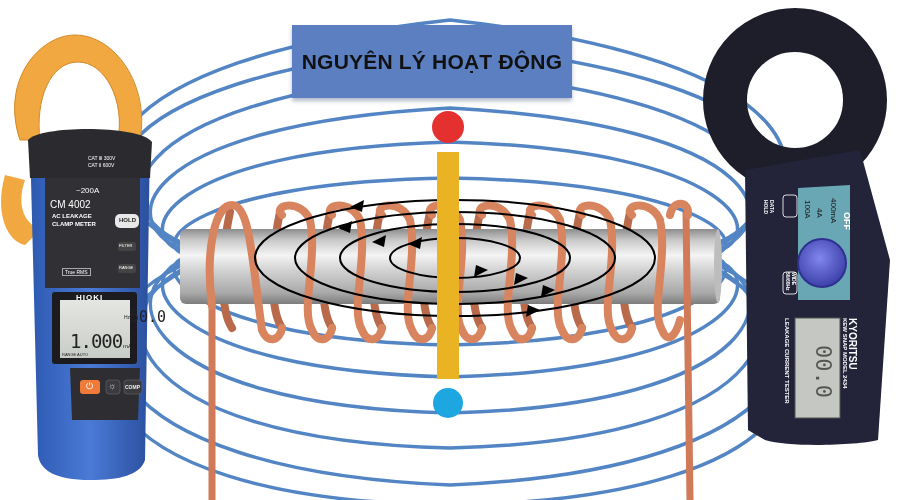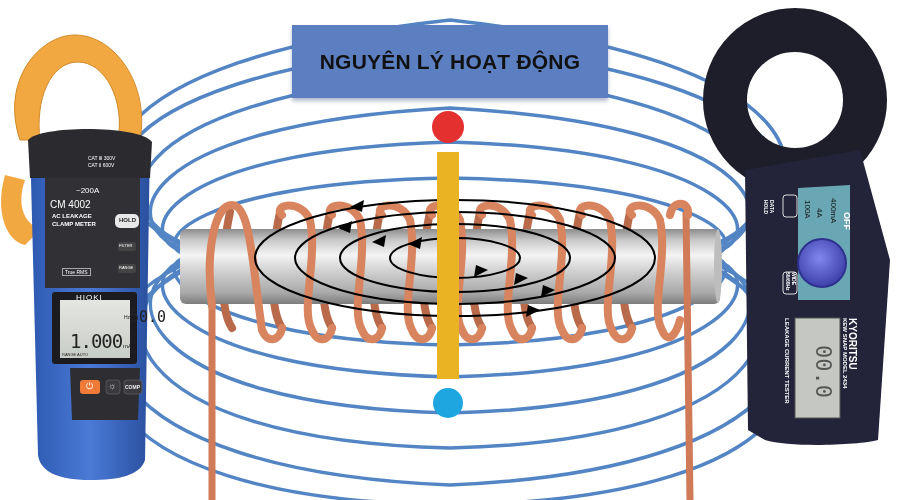--- a/index.html
+++ b/index.html
@@ -1,19 +1,19 @@
 <!DOCTYPE html>
 <html><head>
 <meta charset="utf-8">
 <style>
   html,body{margin:0;padding:0;background:#ffffff;}
   body{width:900px;height:500px;overflow:hidden;position:relative;font-family:"Liberation Sans",sans-serif;}
   .stage{position:absolute;left:0;top:0;width:900px;height:500px;}
   svg{position:absolute;left:0;top:0;}
-  .title-box{position:absolute;left:292px;top:25px;width:316px;height:73px;background:#5b7fc0;
+  .title-box{position:absolute;left:292px;top:25px;width:280px;height:73px;background:#5b7fc0;
     display:flex;flex-direction:column;align-items:center;justify-content:center;
     box-shadow:0 3px 4px rgba(40,60,110,0.35);}
   .title-line{font-family:"Liberation Sans",sans-serif;font-weight:bold;font-size:21px;color:#111;line-height:29px;letter-spacing:0.2px;white-space:nowrap;}
   .txt{position:absolute;font-family:"Liberation Sans",sans-serif;white-space:nowrap;}
 </style>
 </head>
 <body>
 
 <div class="stage">
 
@@ -158,21 +158,21 @@
 <div class="txt" style="left:76px;top:158px;font-size:8px;color:#fff;margin-top:28px;">~200A</div>
 <div class="txt" style="left:88px;top:155px;font-size:5px;color:#fff;">CAT Ⅲ 300V</div>
 <div class="txt" style="left:88px;top:162px;font-size:5px;color:#fff;">CAT Ⅱ 600V</div>
 <div class="txt" style="left:50px;top:199px;font-size:10px;font-weight:normal;color:#fff;">CM 4002</div>
 <div class="txt" style="left:52px;top:213px;font-size:6px;font-weight:bold;color:#fff;">AC LEAKAGE</div>
 <div class="txt" style="left:52px;top:221px;font-size:6px;font-weight:bold;color:#fff;">CLAMP METER</div>
 <div class="txt" style="left:119px;top:217px;font-size:6px;font-weight:bold;color:#222;">HOLD</div>
 <div class="txt" style="left:119px;top:243px;font-size:4px;color:#fff;">FILTER</div>
 <div class="txt" style="left:119px;top:265px;font-size:4px;color:#fff;">RANGE</div>
 <div class="txt" style="left:62px;top:268px;font-size:5px;color:#fff;border:1px solid #aaa;padding:0 2px;">True RMS</div>
-<div class="txt" style="left:76px;top:293px;font-size:8px;font-weight:normal;letter-spacing:1px;color:#fff;">HIOKI</div>
+<div class="txt" style="left:76px;top:293px;font-size:8px;font-weight:bold;letter-spacing:1px;color:#fff;">HIOKI</div>
 <div class="txt" style="left:96px;top:308px;font-size:15px;color:#222;font-family:'DejaVu Sans Mono',monospace;margin-left:34px;">50.0</div>
 <div class="txt" style="left:124px;top:314px;font-size:5px;color:#222;">Hz</div>
 <div class="txt" style="left:70px;top:330px;font-size:19px;color:#222;font-family:'DejaVu Sans Mono',monospace;letter-spacing:-1px;">1.000</div>
 <div class="txt" style="left:123px;top:343px;font-size:6px;color:#222;">mA</div>
 <div class="txt" style="left:62px;top:352px;font-size:4px;color:#222;">RANGE AUTO</div>
 <div class="txt" style="left:86px;top:381px;font-size:9px;color:#fff;">⏻</div>
 <div class="txt" style="left:108px;top:381px;font-size:9px;color:#ddd;">☼</div>
 <div class="txt" style="left:125px;top:384px;font-size:5px;font-weight:bold;color:#eee;">COMP</div>
 
 <div class="txt" style="left:775px;top:200px;font-size:5px;font-weight:bold;color:#fff;transform:rotate(90deg);transform-origin:left top;width:24px;white-space:normal;line-height:6px;">DATA HOLD</div>

